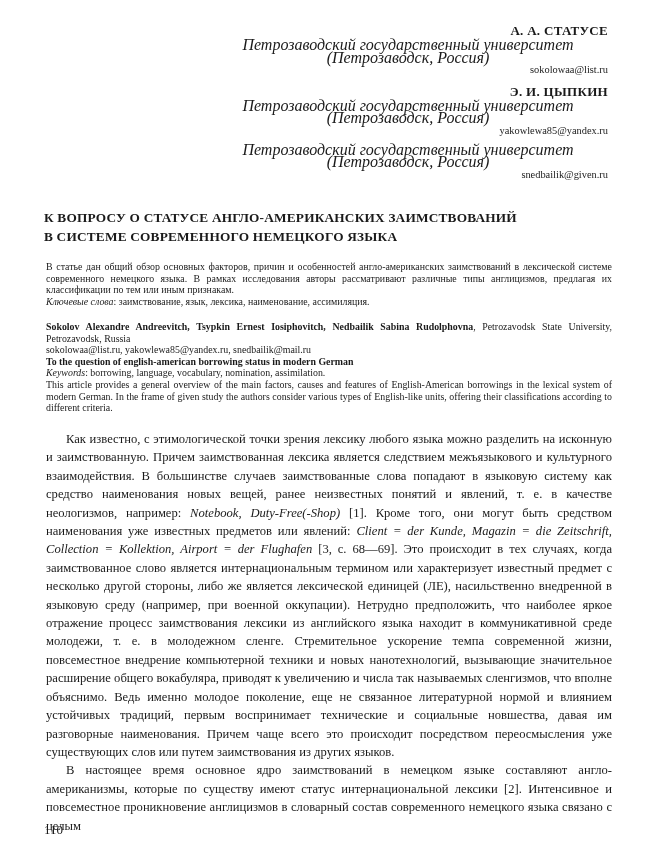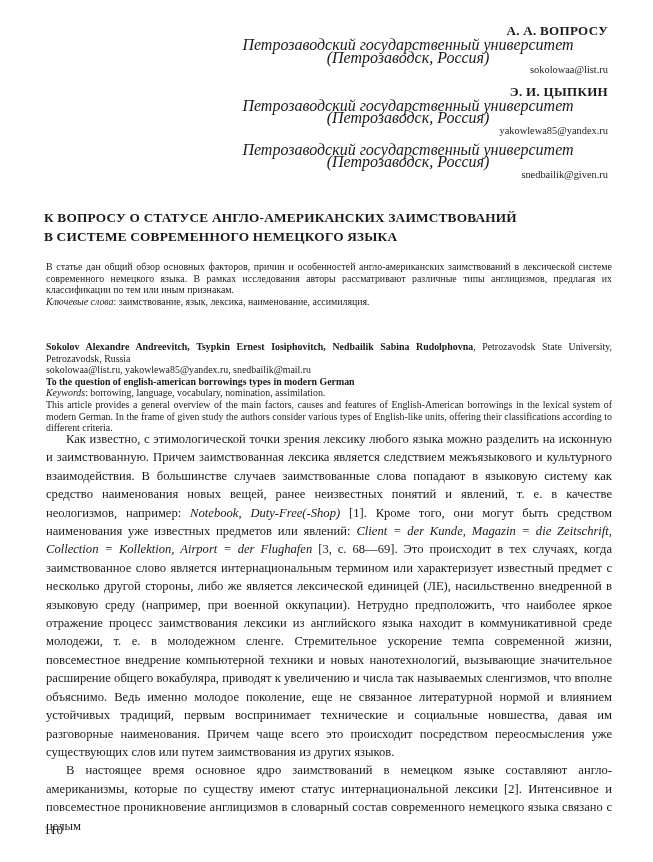--- a/index.html
+++ b/index.html
@@ -16,39 +16,39 @@
   .title {
     position: absolute; left: 44px; top: 208px; width: 566px; text-align: left;
     font-weight: bold; font-size: 13.3px; line-height: 19px; letter-spacing: 0.2px;
   }
   .abstract-ru {
     position: absolute; left: 46px; top: 261px; width: 566px;
     font-size: 9.9px; line-height: 11.6px; text-align: justify;
   }
   .abstract-en {
     position: absolute; left: 46px; top: 321px; width: 566px;
-    font-size: 9.9px; line-height: 11.6px; text-align: justify; margin-top: 20px;
+    font-size: 9.9px; line-height: 11.6px; text-align: justify;
   }
   .b { font-weight: bold; }
   .i { font-style: italic; }
   .body-text {
     position: absolute; left: 46px; top: 430px; width: 566px;
     font-size: 12.6px; line-height: 18.4px; text-align: justify;
   }
   .body-text p { margin: 0; text-indent: 20px; }
   .pagenum { position: absolute; left: 44px; top: 822px; font-size: 13px; }
 </style>
 </head>
 <body>
 
 <div class="page">
 
   <div class="authors">
     <div class="author">
-      <div class="author-name">А. А. ВОПРОСУ</div>
+      <div class="author-name">А. А. СТАТУСЕ</div>
       <div class="aff">Петрозаводский государственный университет</div>
       <div class="aff">(Петрозаводск, Россия)</div>
       <div class="email">sokolowaa@list.ru</div>
     </div>
     <div class="author">
       <div class="author-name">Э. И. ЦЫПКИН</div>
       <div class="aff">Петрозаводский государственный университет</div>
       <div class="aff">(Петрозаводск, Россия)</div>
       <div class="email">yakowlewa85@yandex.ru</div>
     </div>
@@ -65,21 +65,21 @@
   </div>
 
   <div class="abstract-ru">
     <div>В статье дан общий обзор основных факторов, причин и особенностей англо-американских заимствований в лексической системе современного немецкого языка. В рамках исследования авторы рассматривают различные типы англицизмов, предлагая их классификации по тем или иным признакам.</div>
     <div><span class="i">Ключевые слова</span><span>: заимствование, язык, лексика, наименование, ассимиляция.</span></div>
   </div>
 
   <div class="abstract-en">
     <div><span class="b">Sokolov Alexandre Andreevitch, Tsypkin Ernest Iosiphovitch, Nedbailik Sabina Rudolphovna</span><span>, Petrozavodsk State University, Petrozavodsk, Russia</span></div>
     <div>sokolowaa@list.ru, yakowlewa85@yandex.ru, snedbailik@mail.ru</div>
-    <div class="b">To the question of english-american borrowings types in modern German</div>
+    <div class="b">To the question of english-american borrowing status in modern German</div>
     <div><span class="i">Keywords</span><span>: borrowing, language, vocabulary, nomination, assimilation.</span></div>
     <div>This article provides a general overview of the main factors, causes and features of English-American borrowings in the lexical system of modern German. In the frame of given study the authors consider various types of English-like units, offering their classifications according to different criteria.</div>
   </div>
 
   <div class="body-text">
     <p><span>Как известно, с этимологической точки зрения лексику любого языка можно разделить на исконную и заимствованную. Причем заимствованная лексика является следствием межъязыкового и культурного взаимодействия. В большинстве случаев заимствованные слова попадают в языковую систему как средство наименования новых вещей, ранее неизвестных понятий и явлений, т. е. в качестве неологизмов, например: </span><span class="i">Notebook, Duty-Free(-Shop)</span><span> [1]. Кроме того, они могут быть средством наименования уже известных предметов или явлений: </span><span class="i">Client = der Kunde, Magazin = die Zeitschrift, Collection = Kollektion, Airport = der Flughafen</span><span> [3, с. 68—69]. Это происходит в тех случаях, когда заимствованное слово является интернациональным термином или характеризует известный предмет с несколько другой стороны, либо же является лексической единицей (ЛЕ), насильственно внедренной в языковую среду (например, при военной оккупации). Нетрудно предположить, что наиболее яркое отражение процесс заимствования лексики из английского языка находит в коммуникативной среде молодежи, т. е. в молодежном сленге. Стремительное ускорение темпа современной жизни, повсеместное внедрение компьютерной техники и новых нанотехнологий, вызывающие значительное расширение общего вокабуляра, приводят к увеличению и числа так называемых сленгизмов, что вполне объяснимо. Ведь именно молодое поколение, еще не связанное литературной нормой и влиянием устойчивых традиций, первым воспринимает технические и социальные новшества, давая им разговорные наименования. Причем чаще всего это происходит посредством переосмысления уже существующих слов или путем заимствования из других языков.</span></p>
     <p>В настоящее время основное ядро заимствований в немецком языке составляют англо-американизмы, которые по существу имеют статус интернациональной лексики [2]. Интенсивное и повсеместное проникновение англицизмов в словарный состав современного немецкого языка связано с целым</p>
   </div>
 
   <div class="pagenum">110</div>

